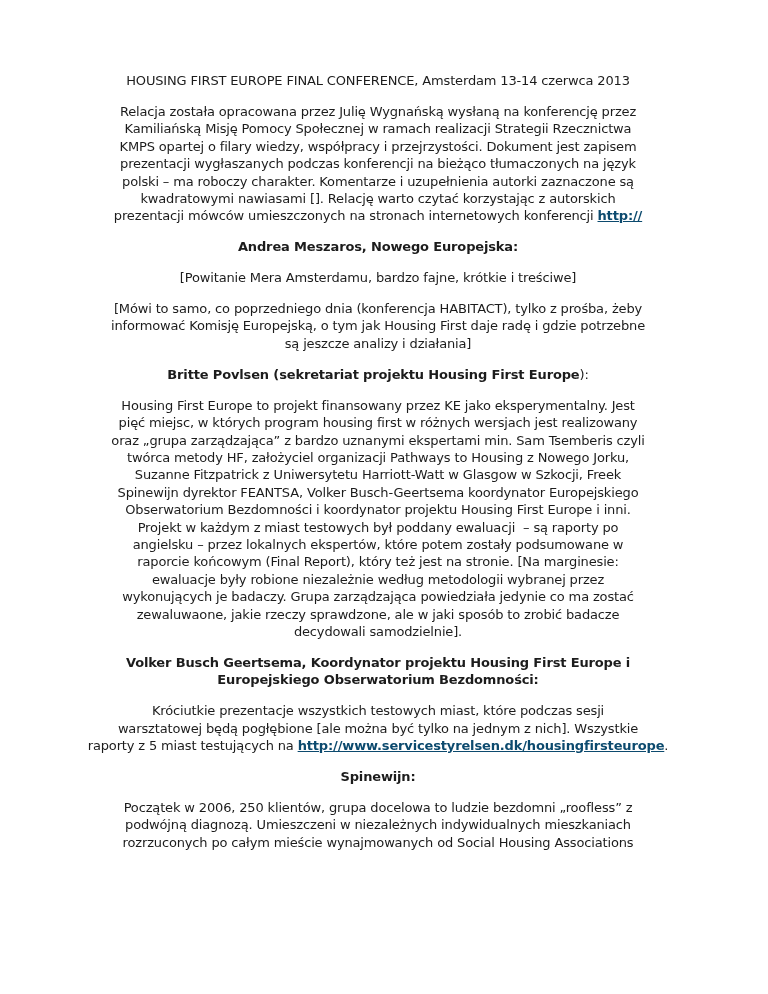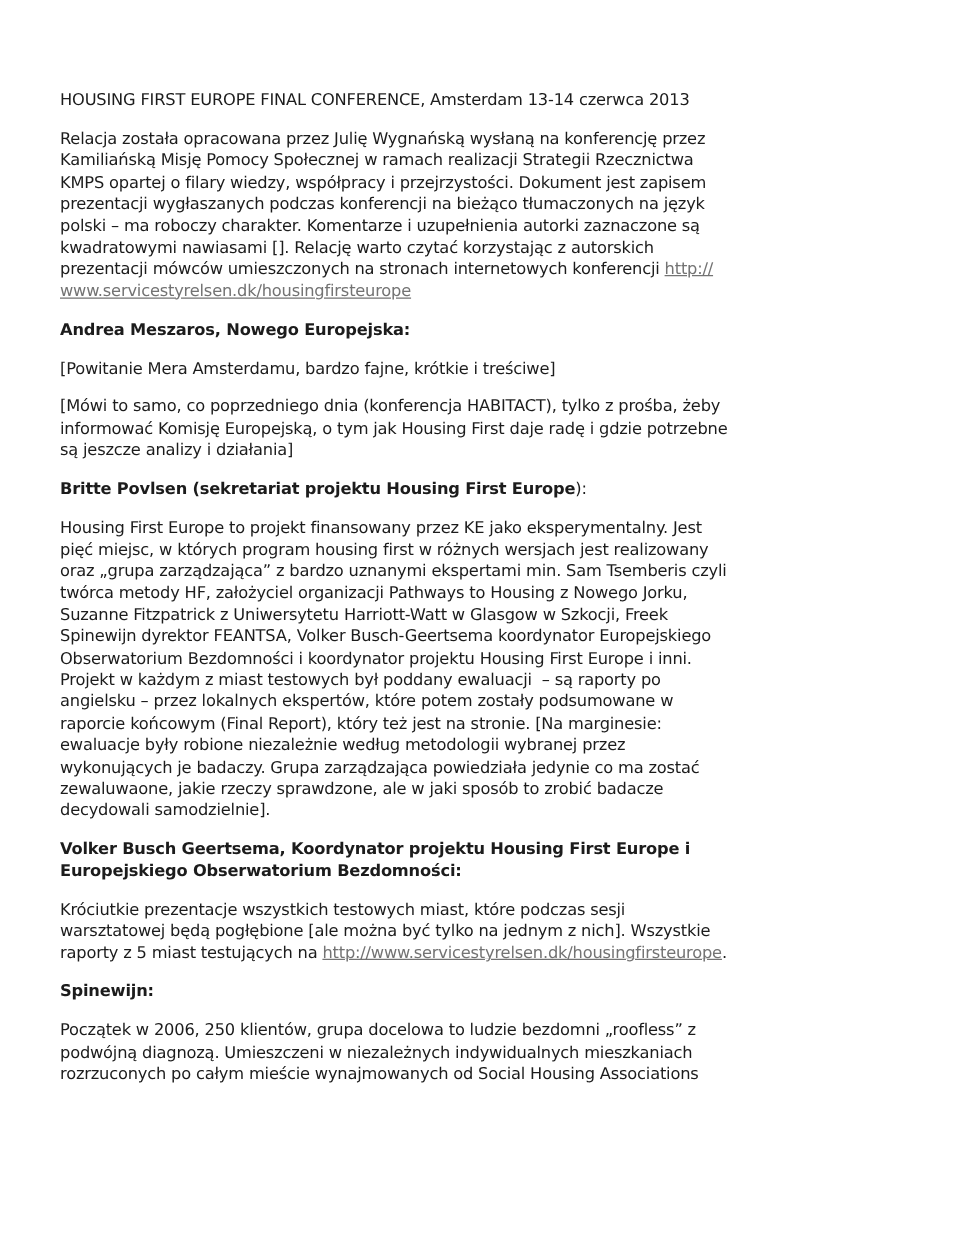--- a/index.html
+++ b/index.html
@@ -13,50 +13,52 @@
     overflow: hidden;
     font-family: "DejaVu Sans", "Liberation Sans", sans-serif;
     color: #1c1c1c;
   }
   .page {
     box-sizing: border-box;
     width: 768px;
     height: 994px;
     padding: 72px 60px 0 48px;
     background: #ffffff;
+    text-align: center;
   }
   .title, .para, .heading {
     font-size: 13px;
     line-height: 17.4px;
     letter-spacing: -0.15px;
     margin: 0 0 13.5px 0;
     white-space: pre;
   }
   .heading { font-weight: bold; }
   .heading .regular { font-weight: normal; }
   a.link {
-    color: #737373;
+    color: #0c4a6e;
     text-decoration: underline;
     cursor: pointer;
+    font-weight: bold;
   }
 </style>
 </head>
 <body>
 
 <div class="page">
 
   <p class="title">HOUSING FIRST EUROPE FINAL CONFERENCE, Amsterdam 13-14 czerwca 2013</p>
 
   <p class="para"><span>Relacja została opracowana przez Julię Wygnańską wysłaną na konferencję przez
 Kamiliańską Misję Pomocy Społecznej w ramach realizacji Strategii Rzecznictwa
 KMPS opartej o filary wiedzy, współpracy i przejrzystości. Dokument jest zapisem
 prezentacji wygłaszanych podczas konferencji na bieżąco tłumaczonych na język
 polski – ma roboczy charakter. Komentarze i uzupełnienia autorki zaznaczone są
 kwadratowymi nawiasami []. Relację warto czytać korzystając z autorskich
-prezentacji mówców umieszczonych na stronach internetowych konferencji </span><a class="link">http://</a><br><a class="link">www.servicestyrelsen.dk/housingfirsteurope</a></p>
+prezentacji mówców umieszczonych na stronach internetowych konferencji </span><a class="link">http://</a><br></p>
 
 
   <p class="heading">Andrea Meszaros, Nowego Europejska:</p>
 
   <p class="para">[Powitanie Mera Amsterdamu, bardzo fajne, krótkie i treściwe]</p>
 
   <p class="para">[Mówi to samo, co poprzedniego dnia (konferencja HABITACT), tylko z prośba, żeby
 informować Komisję Europejską, o tym jak Housing First daje radę i gdzie potrzebne
 są jeszcze analizy i działania]</p>
 

